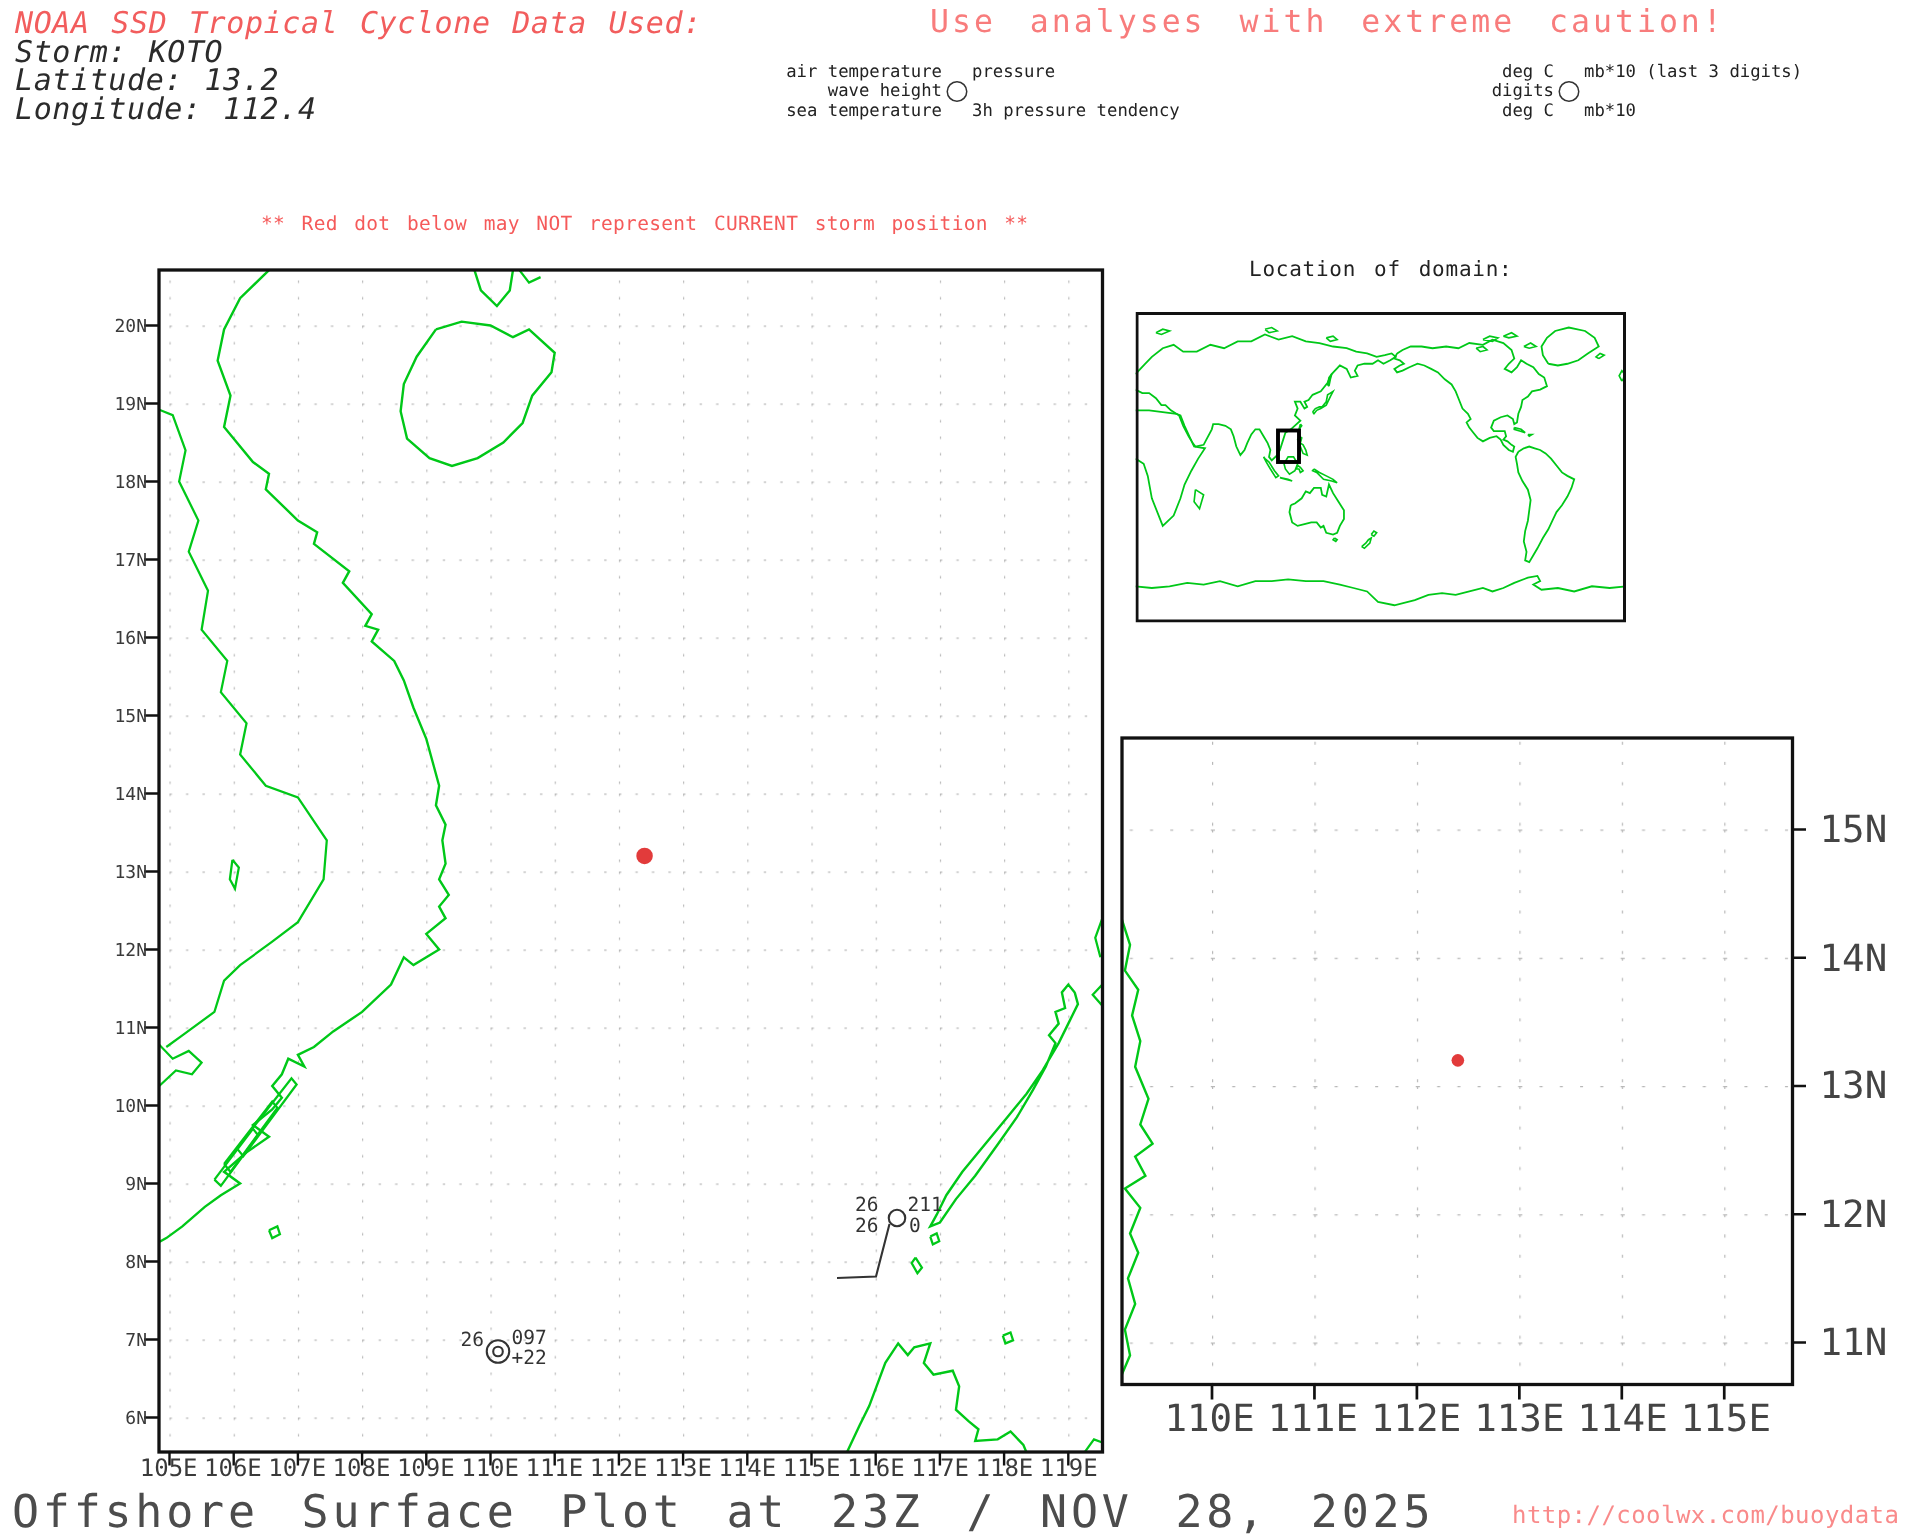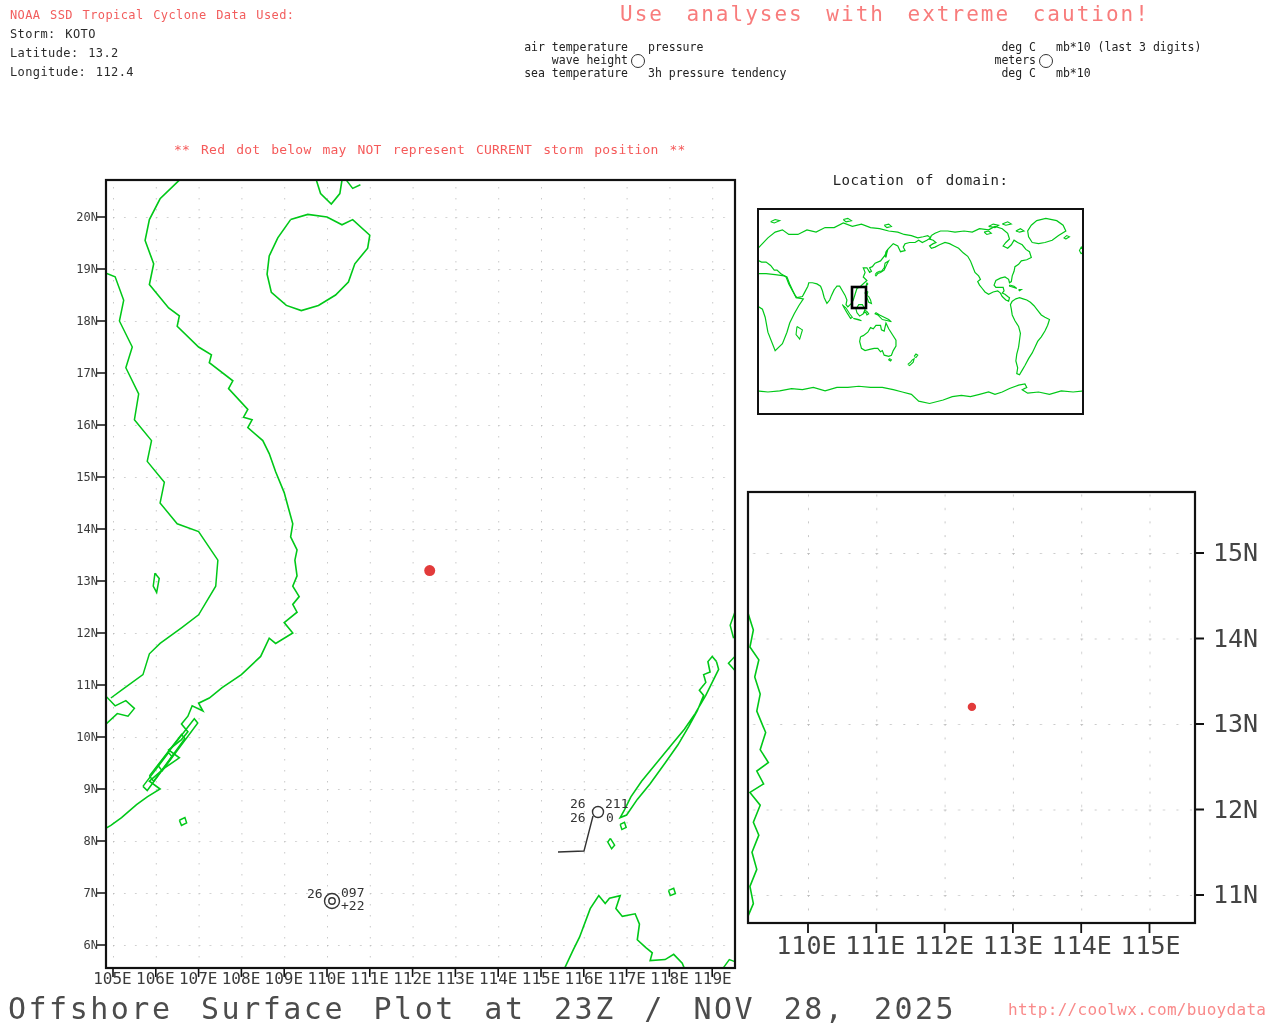--- a/index.html
+++ b/index.html
@@ -1,20 +1,20 @@
 <!DOCTYPE html>
 <html><head>
 <meta charset="utf-8">
 <style>
   html,body{margin:0;padding:0;background:#fff;}
   .page{position:relative;width:1280px;height:1024px;background:#ffffff;overflow:hidden;
         font-family:"DejaVu Sans Mono","Liberation Mono",monospace;color:#2b2b2b;}
   .abs{position:absolute;}
   
-  .hdr{left:10px;top:6px;line-height:19px;font-size:12px;letter-spacing:.4px;word-spacing:2px;white-space:nowrap;}
+  .hdr{left:10px;top:6px;line-height:19px;font-size:20px;letter-spacing:.4px;word-spacing:2px;white-space:nowrap;font-style:italic;}
   .hdr .red{color:#f25d5d;}
   .hdr .redbold{color:#ee2d2d;font-weight:bold;}
   .caution{left:620px;top:2px;font-size:21px;letter-spacing:2px;word-spacing:8px;color:#f87c7c;white-space:nowrap;}
   .warning{left:174px;top:142px;font-size:13px;letter-spacing:.2px;word-spacing:3px;color:#f55a5a;white-space:nowrap;}
   
   .legend{top:41px;display:flex;align-items:center;font-size:11.5px;line-height:13px;white-space:nowrap;color:#222;}
   .legend .colL{display:flex;flex-direction:column;align-items:flex-end;}
   .legend .colR{display:flex;flex-direction:column;align-items:flex-start;}
   .legend .circ{width:12px;height:12px;border:1.3px solid #333;border-radius:50%;margin:0 3px;flex:0 0 auto;}
   .legend-center{left:500px;}
@@ -63,21 +63,21 @@
     <div class="colR">
       <div class="lrow">pressure</div>
       <div class="lrow"></div>
       <div class="lrow">3h pressure tendency</div>
     </div>
   </div>
 
   <div class="abs legend legend-right">
     <div class="colL">
       <div class="lrow">deg C</div>
-      <div class="lrow">meters</div>
+      <div class="lrow">digits</div>
       <div class="lrow">deg C</div>
     </div>
     <div class="circ"></div>
     <div class="colR">
       <div class="lrow">mb*10 (last 3 digits)</div>
       <div class="lrow"></div>
       <div class="lrow">mb*10</div>
     </div>
   </div>
 

